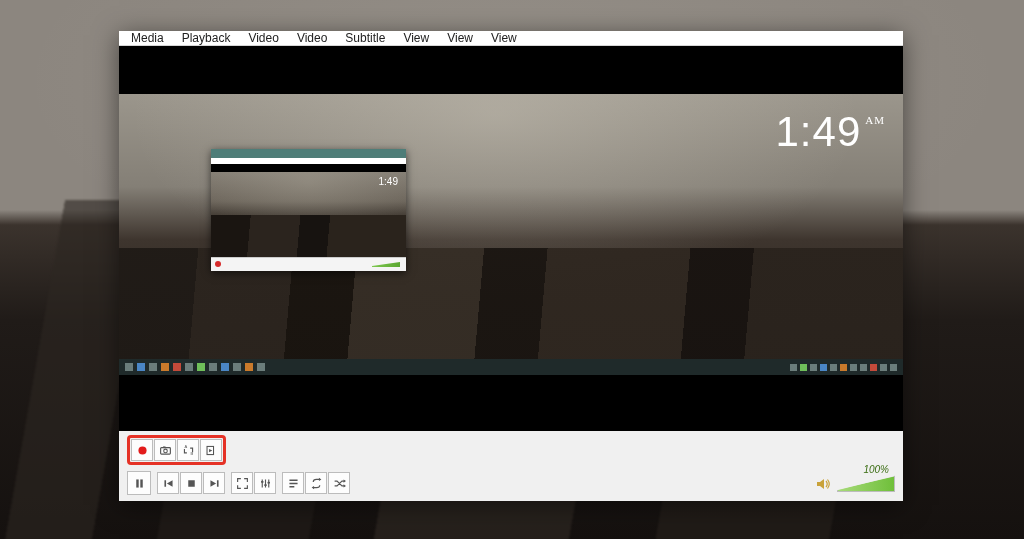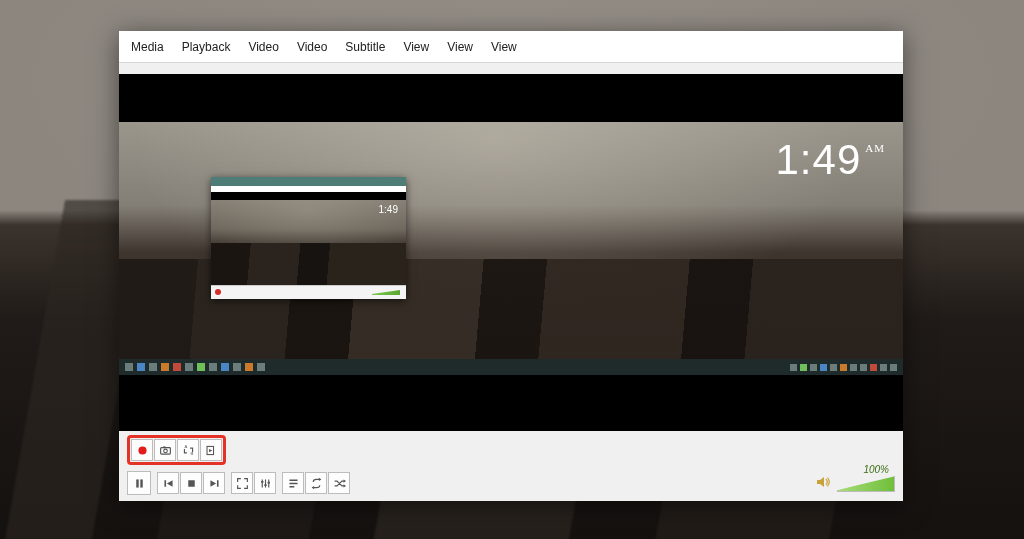--- a/index.html
+++ b/index.html
@@ -43,28 +43,28 @@
   }
   .titlebar .cone svg { width:14px; height:14px; display:block; }
   .titlebar .title { flex: 0 0 auto; }
   .titlebar .spacer { flex: 1; }
   .winbtn {
     width: 44px; height: 26px; display:flex; align-items:center; justify-content:center;
     color:#fff; font-size:12px;
   }
 
   .menubar {
-    height: 32px; background: #fff; border-bottom: 1px solid #d6d6d6;
+    height: 15px; background: #fff; border-bottom: 1px solid #d6d6d6;
     display:flex; align-items:center; font-size:12px; color:#222;
     padding: 0 4px; gap: 2px;
   }
   .menubar .mi { padding: 2px 8px; }
 
   .video-area {
-    flex:1; background:#000; position:relative; overflow:hidden;margin-top:11px;
+    flex:1; background:#000; position:relative; overflow:hidden;
   }
   
   .cap-bg {
     position:absolute; left:0; right:0; top:48px; bottom:72px;
     background:
       radial-gradient(ellipse 520px 260px at 48% 8%, rgba(220,214,200,0.35), transparent 70%),
       linear-gradient(to bottom, #9b968c 0%, #847f76 35%, #3e352e 55%, #231d19 100%);
   }
   .cap-bg::after{
     content:""; position:absolute; left:0; right:0; top:58%; bottom:0;
@@ -137,21 +137,21 @@
     width:22px; height:22px; background:#fdfdfd; border:1px solid #bcbcbc;
     display:flex; align-items:center; justify-content:center; color:#444;
   }
   .btn svg { width:13px; height:13px; display:block; }
   .btn.lg { width:24px; height:24px; }
 
   .main-row{ display:flex; align-items:center; gap:6px; margin-top:6px; }
   .main-row .group{ display:flex; gap:1px; }
   .main-row .spacer{ flex:1; }
 
-  .vol-wrap{ display:flex; align-items:flex-start; gap:6px;font-style:italic; }
+  .vol-wrap{ display:flex; align-items:flex-end; gap:6px;font-style:italic; }
   .vol-tri{
     width:58px; height:18px; position:relative;
     background:#e8e8e8;
     clip-path: polygon(0 90%, 100% 10%, 100% 100%, 0 100%);
     border:1px solid #bcbcbc;
   }
   .vol-tri .fill{
     position:absolute; left:0; top:0; bottom:0; width:100%;
     background: linear-gradient(90deg,#a8db7a,#6fbf3a);
     clip-path: polygon(0 90%, 100% 10%, 100% 100%, 0 100%);

